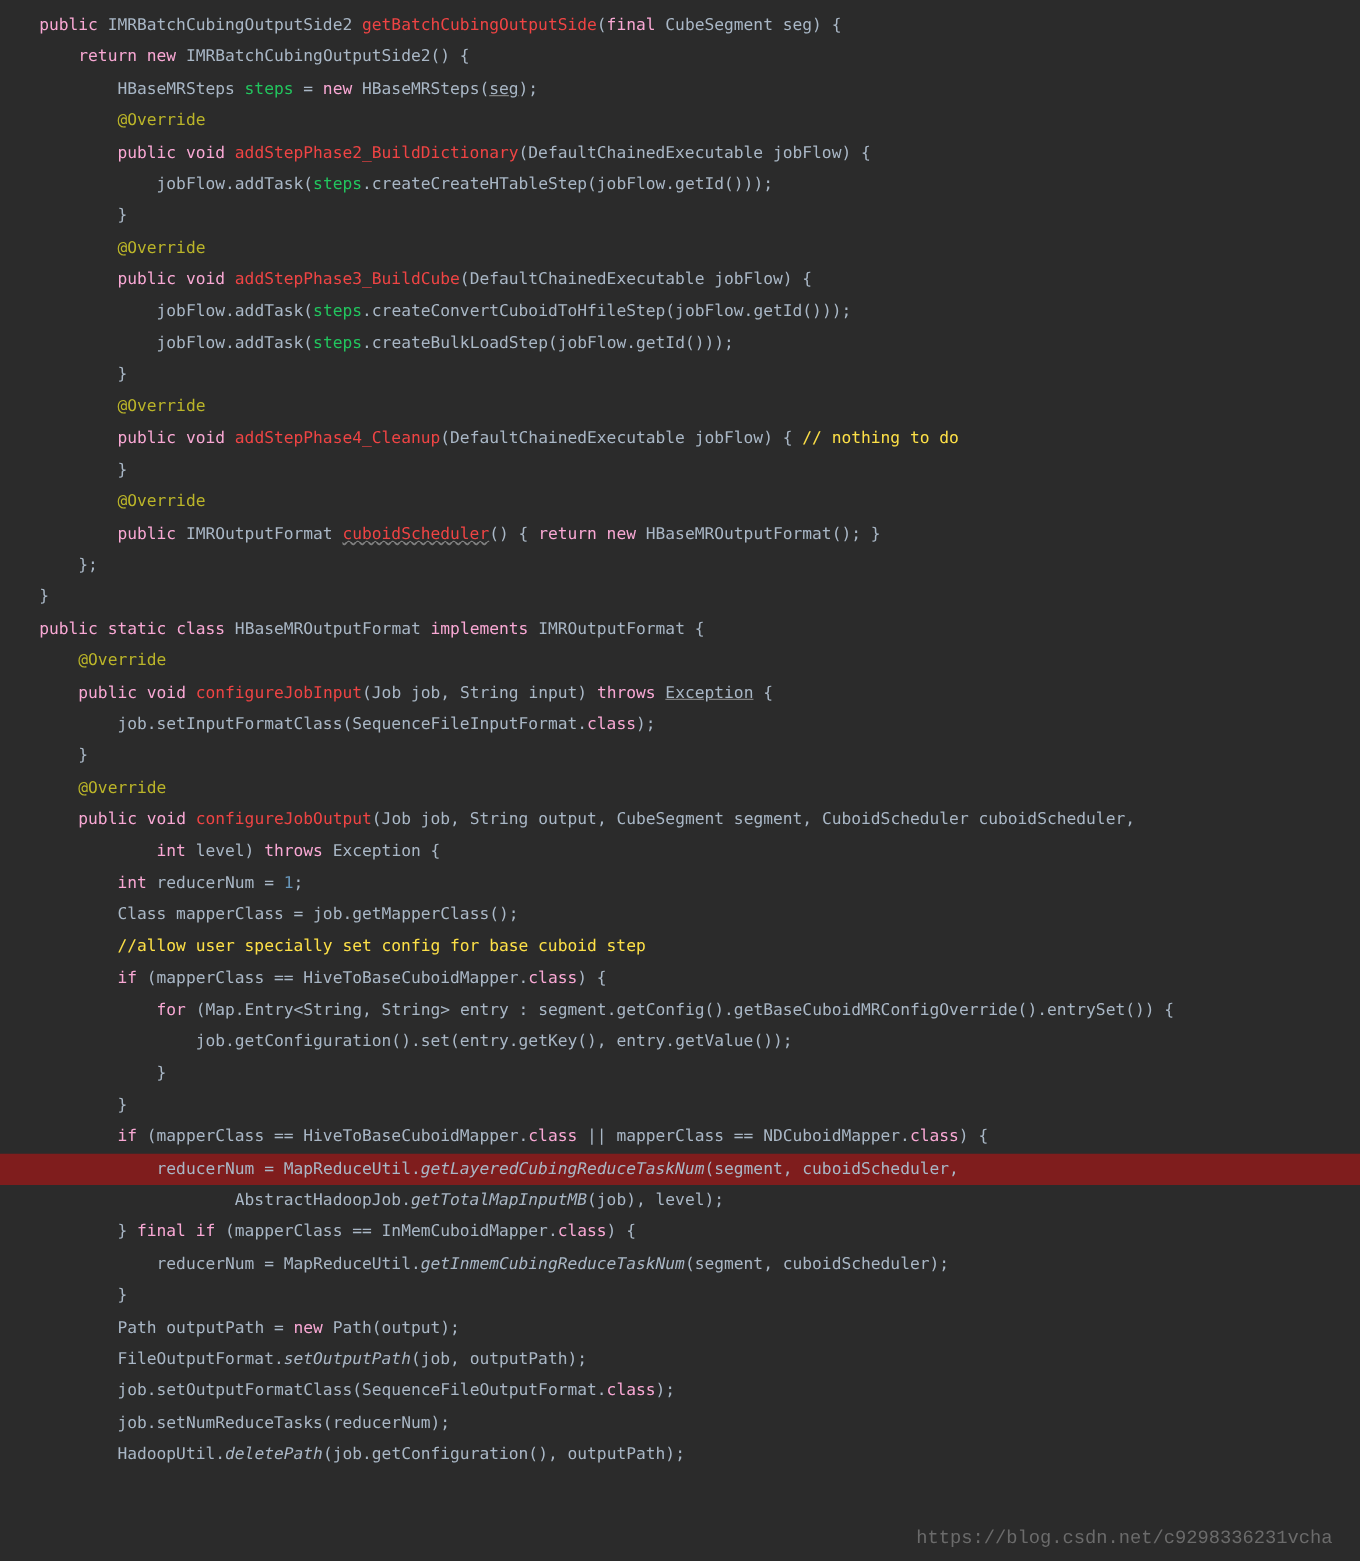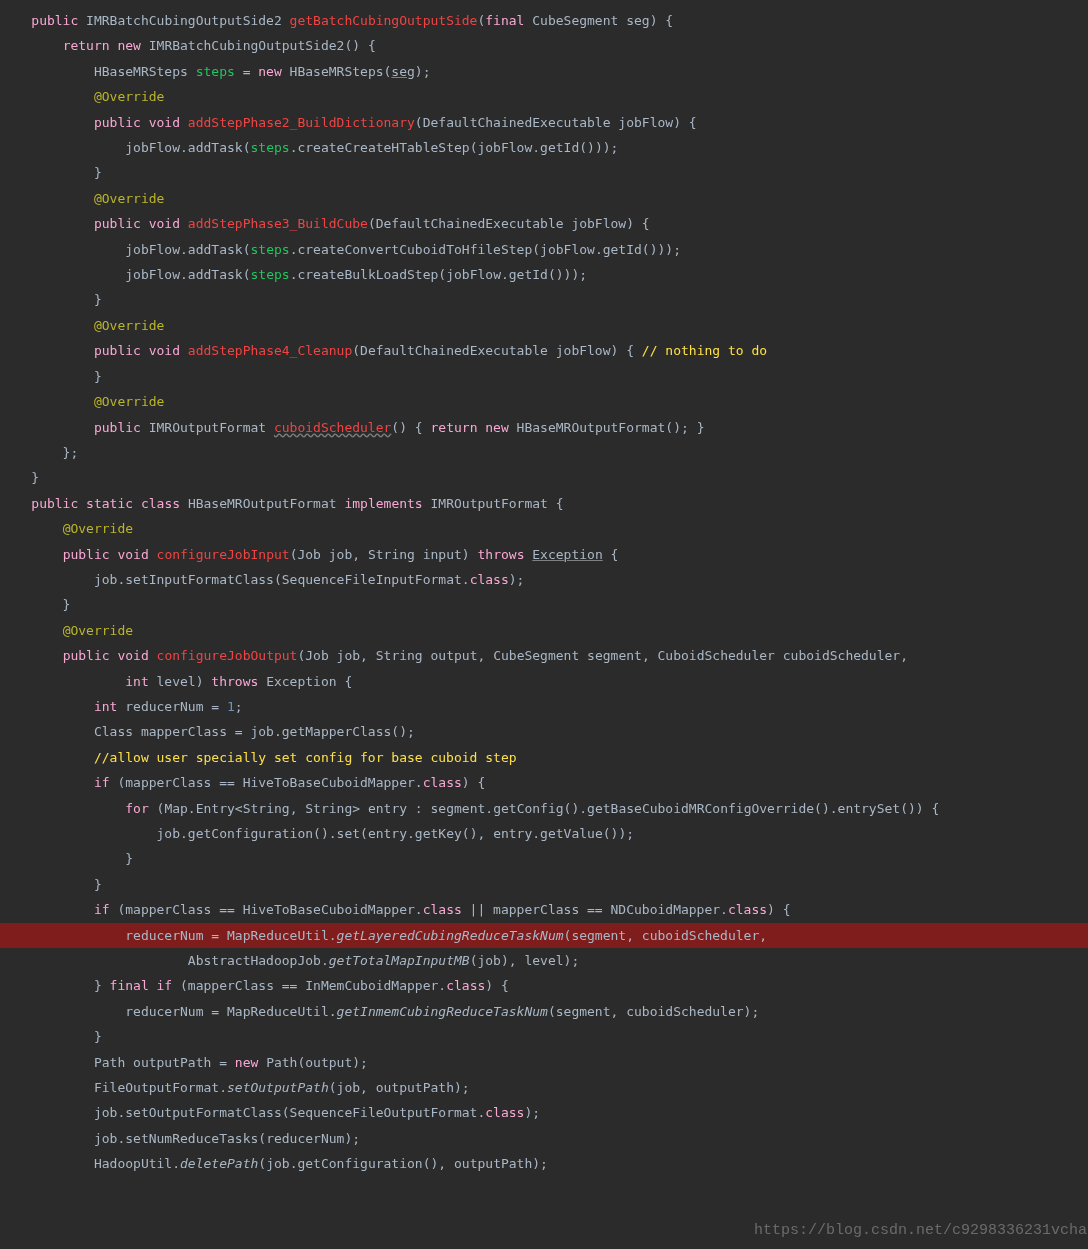--- a/index.html
+++ b/index.html
@@ -23,21 +23,21 @@
   .ann { color: #bbb529; }
   .mem { color: #22c55e; }
   .cmt { color: #fde047; }
   .num { color: #6897bb; }
   .ital { font-style: italic; }
   .und { text-decoration: underline; text-decoration-color: #808080; text-decoration-style: solid; }
   .wund { text-decoration: underline wavy #808080; }
   .hl-line { display: inline-block; width: 100%; background: #7f1d1d; }
   .watermark {
     position: fixed;
-    right: 1px;
+    right: 22px;
     bottom: 6px;
     color: #6b6b6b;
     font-size: 15px;
     font-family: "Courier New", monospace;
   }
 </style>
 </head>
 <body>
 
 <pre>    <span class="kw">public</span> <span>IMRBatchCubingOutputSide2</span> <span class="meth">getBatchCubingOutputSide</span>(<span class="kw">final</span> <span>CubeSegment</span> <span>seg</span>) {

